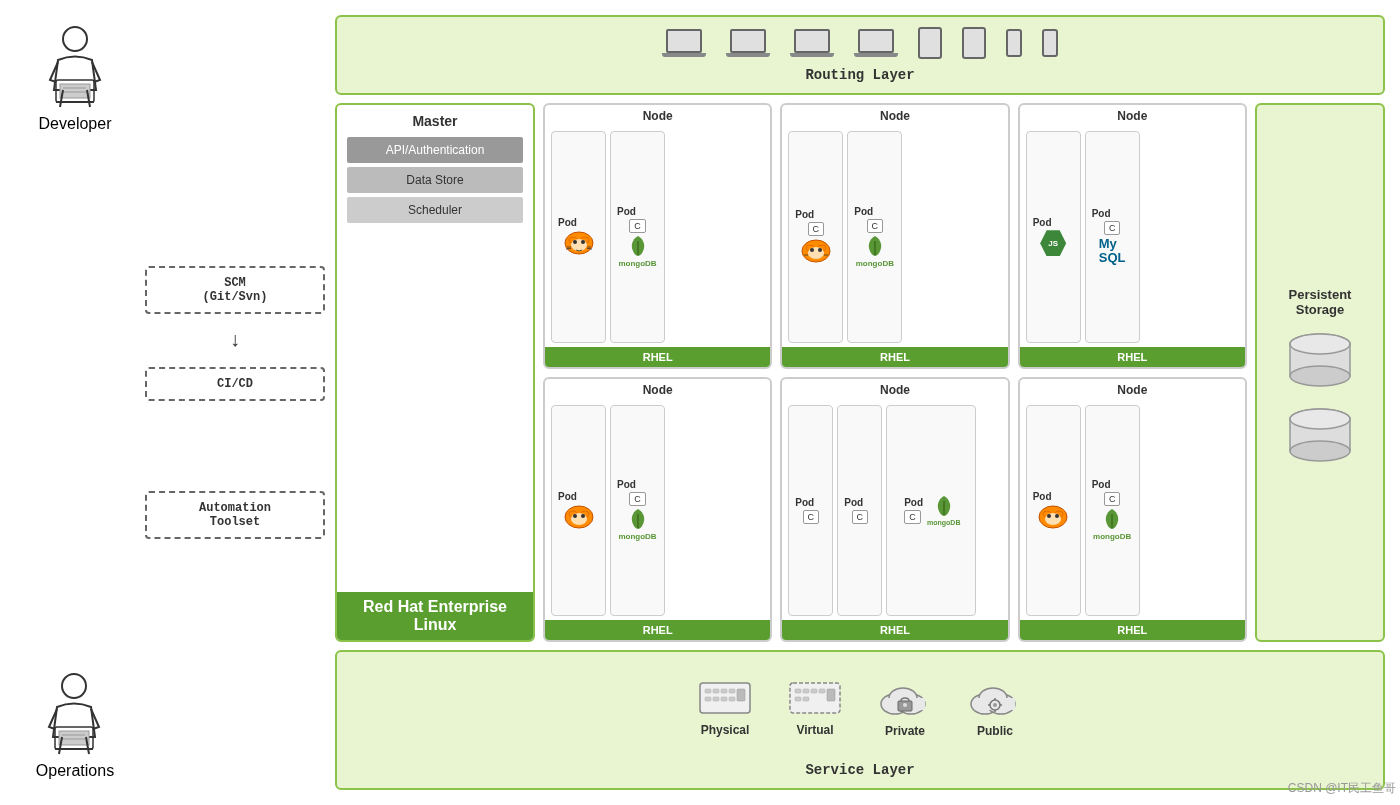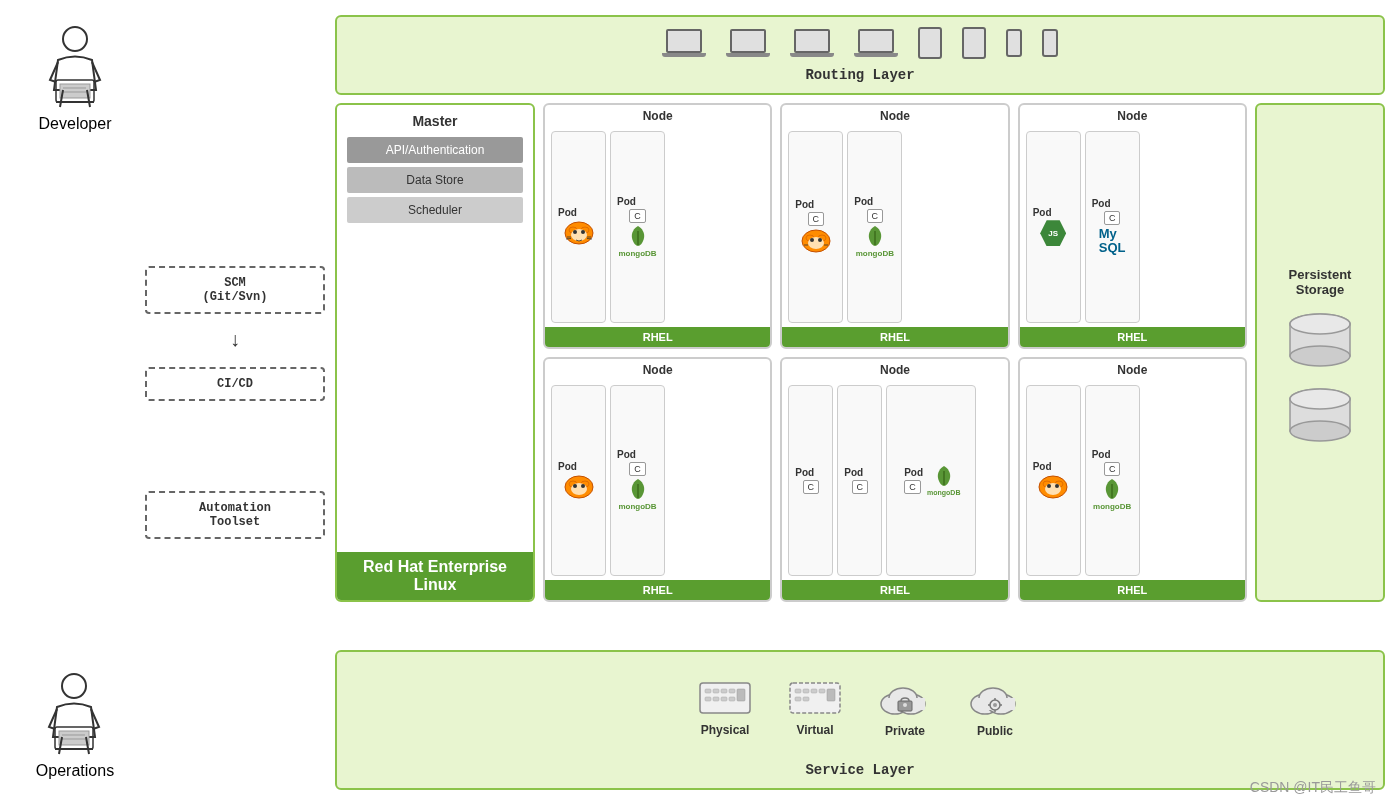--- a/index.html
+++ b/index.html
@@ -281,21 +281,20 @@
     .service-layer {
       background: #e8f5d0;
       border: 2px solid #8bc34a;
       border-radius: 6px;
       padding: 10px 20px;
       display: flex;
       flex-direction: column;
       align-items: center;
       gap: 8px;
       height: 140px;
-      margin-top: 40px;
     }
 
     .service-items {
       display: flex;
       gap: 30px;
       align-items: center;
       justify-content: center;
       width: 100%;
       flex: 1;
     }
@@ -310,22 +309,22 @@
     .service-label {
       font-size: 12px;
       font-weight: 600;
       color: #333;
     }
 
     
     .watermark {
       position: absolute;
       bottom: 8px;
-      right: 24px;
-      font-size: 14px;
+      right: 4px;
+      font-size: 12px;
       color: #999;
     }
 
     
     .laptop {
       display: inline-flex;
       flex-direction: column;
       align-items: center;
     }
     .laptop-screen {

